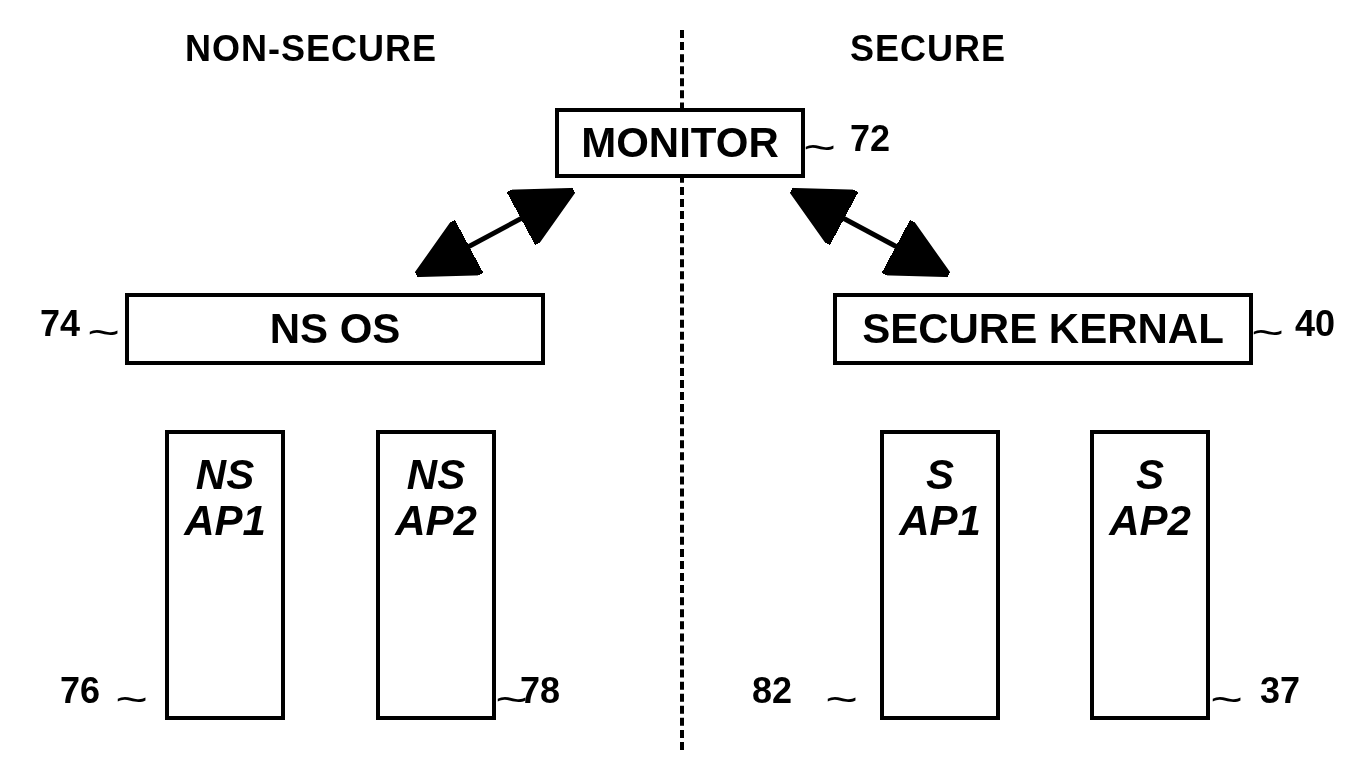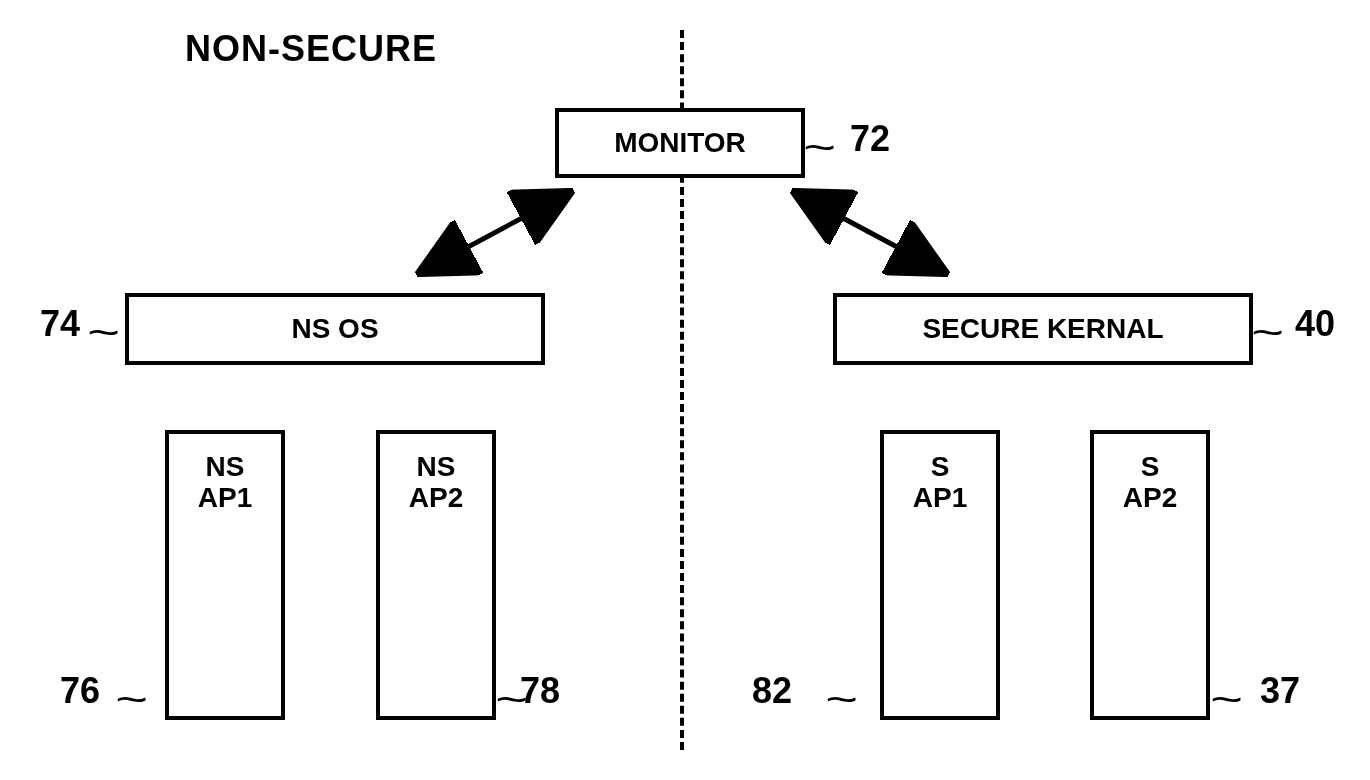--- a/index.html
+++ b/index.html
@@ -23,27 +23,28 @@
     letter-spacing: 1px;
   }
   .box {
     position: absolute;
     border: 4px solid #000;
     background: #fff;
     display: flex;
     align-items: center;
     justify-content: center;
     text-align: center;
-    font-size: 28px;
+    font-size: 42px;
     font-weight: 600;
     box-sizing: border-box;
   }
   .box.multi {
     flex-direction: column;
     line-height: 1.1;
+    font-style: italic;
   }
   .ref {
     position: absolute;
     font-size: 36px;
     font-weight: 700;
   }
   
   .divider {
     position: absolute;
     left: 680px;
@@ -65,20 +66,21 @@
     font-weight: 400;
     transform: scaleX(1.4);
   }
 </style>
 </head>
 <body>
 
 <div class="canvas">
 
   <div class="header" style="left:185px; top:28px;">NON-SECURE</div>
+  <div class="header" style="left:850px; top:28px;">SECURE</div>
 
   <div class="divider"></div>
 
   <div class="box" style="left:555px; top:108px; width:250px; height:70px;">
     <span>MONITOR</span>
   </div>
   <span class="tilde" style="left:808px; top:125px;">~</span>
   <div class="ref" style="left:850px; top:118px;">72</div>
 
   <svg class="arrow" style="left:400px; top:175px;" width="190" height="120">

